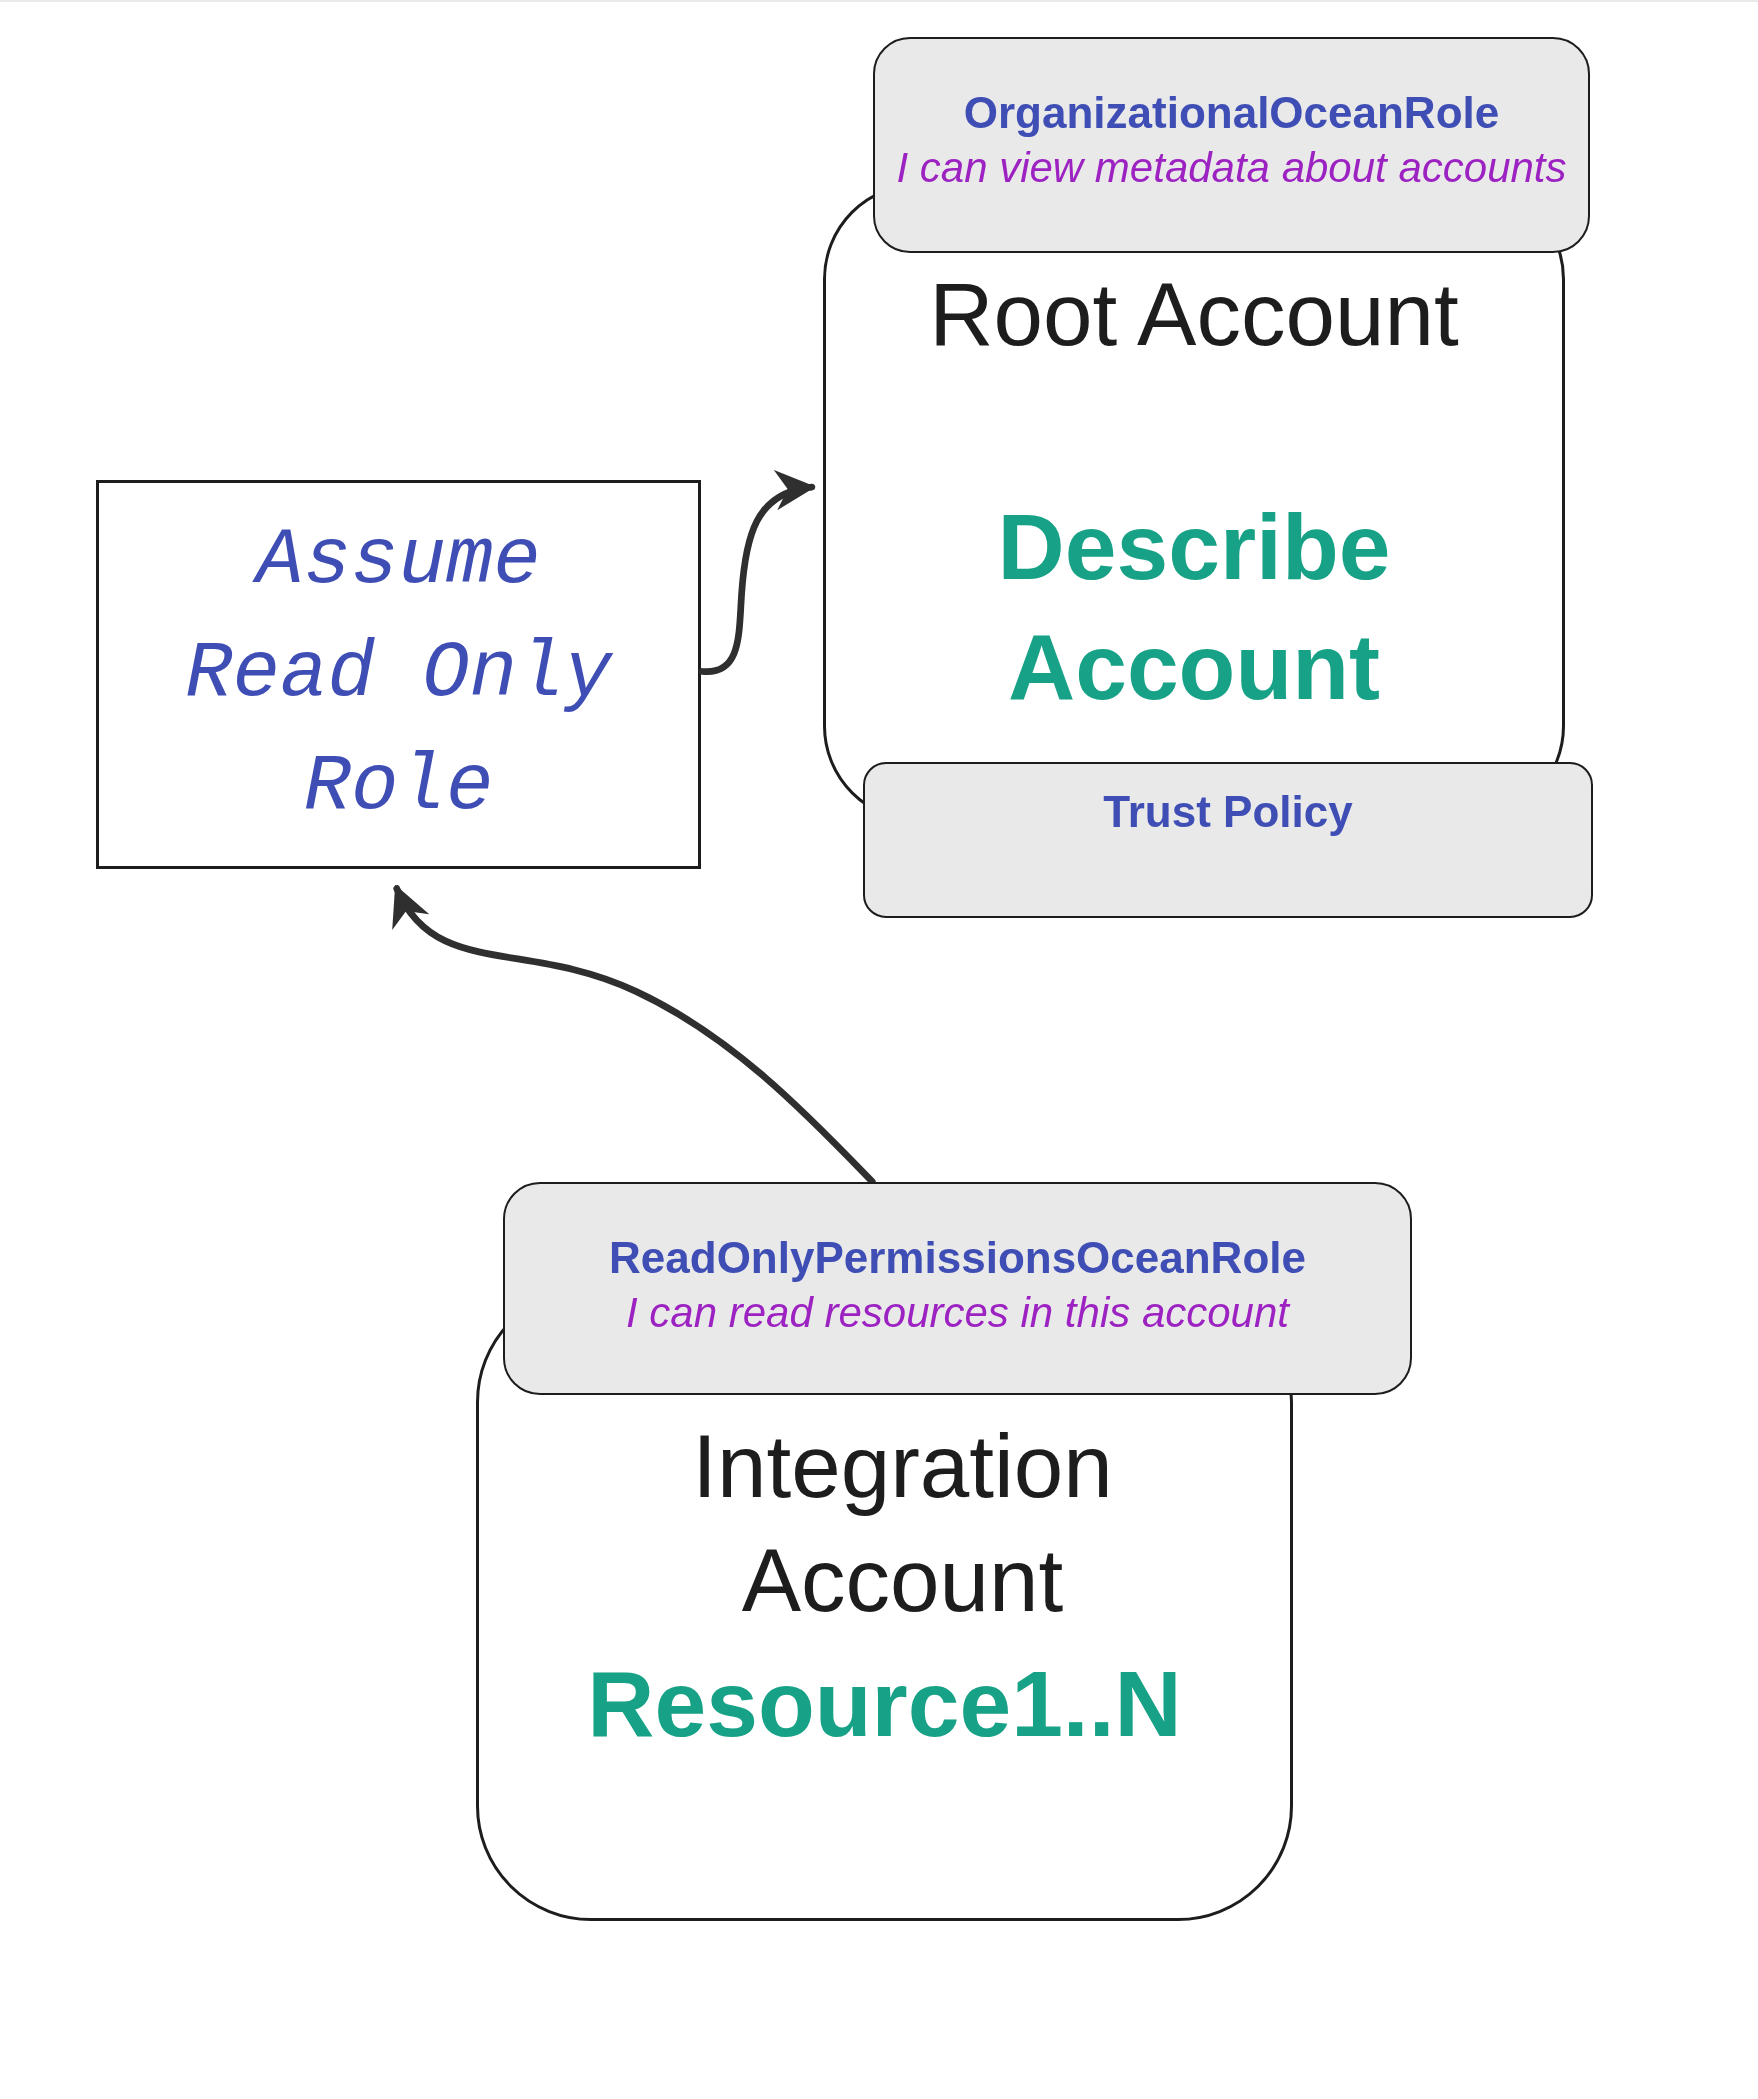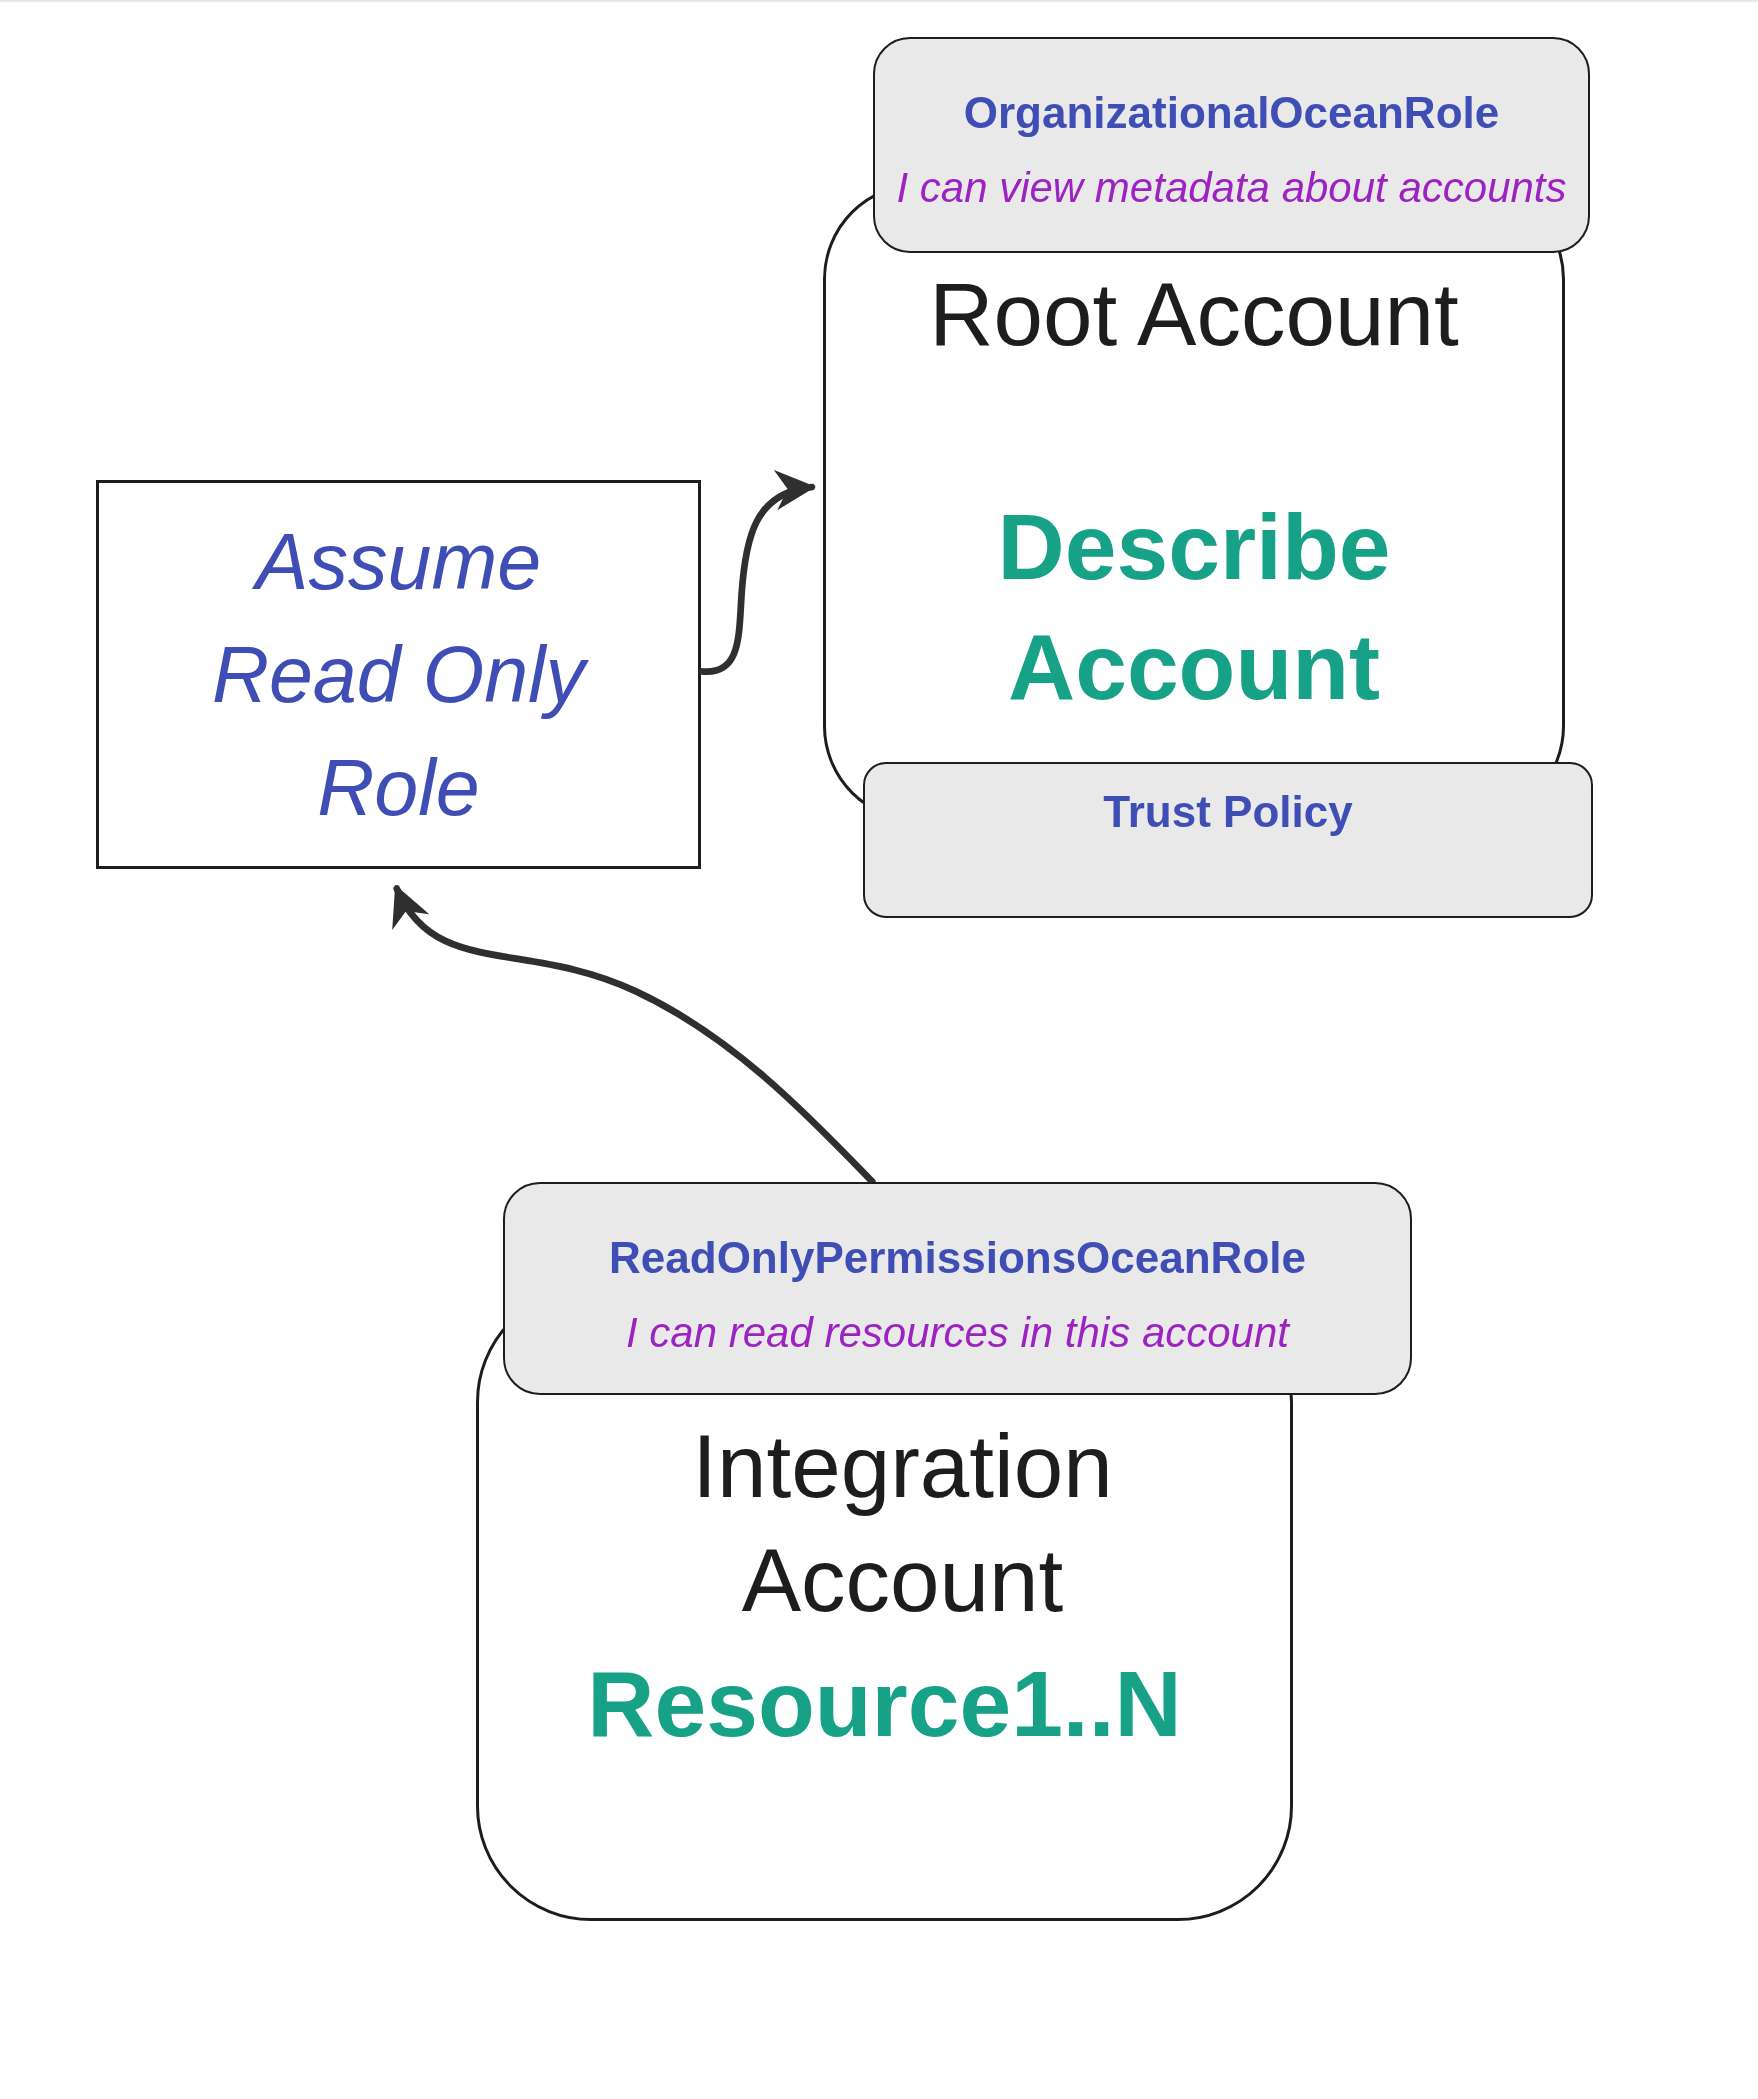--- a/index.html
+++ b/index.html
@@ -13,21 +13,21 @@
   .top-edge {
     position:absolute; left:0; top:0; width:100%; height:1.9px;
     background:#e9e9e9;
   }
 
   
   .assume-box {
     position:absolute; left:96px; top:480px; width:605px; height:389px;
     background:#ffffff; border:3.8px solid var(--box-border,#1d1d1d);
     display:flex; flex-direction:column; justify-content:center; align-items:center;
-    z-index:2; box-sizing:border-box;
+    z-index:2; box-sizing:border-box;font-family:Liberation Mono, monospace;
   }
   .assume-line {
     font-style:italic; font-size:79px; line-height:113px;
     color:var(--role-blue,#3f4eb5); white-space:nowrap;
   }
 
   
   .account-box {
     position:absolute; background:#ffffff;
     border:3.8px solid var(--box-border,#1d1d1d);
@@ -64,21 +64,21 @@
     border:2.9px solid var(--box-border,#1d1d1d);
     display:flex; flex-direction:column; align-items:center;
     text-align:center; z-index:10; box-sizing:border-box;
   }
   .badge-title {
     font-weight:700; font-size:44px; line-height:56px;
     color:var(--role-blue,#3f4eb5); white-space:nowrap;
   }
   .badge-sub {
     font-style:italic; font-size:42px; line-height:54px;
-    color:var(--policy-purple,#9c22c2); white-space:nowrap;margin-top:20px;
+    color:var(--policy-purple,#9c22c2); white-space:nowrap;
   }
   .badge-org   { left:873px; top:37px;   width:717px; height:216px; border-radius:37px; padding-top:46px; }
   .badge-trust { left:863px; top:762px;  width:730px; height:156px; border-radius:23px; padding-top:20px; }
   .badge-read  { left:503px; top:1182px; width:909px; height:213px; border-radius:37px; padding-top:46px; }
 
   
   .arrows {
     position:absolute; left:0; top:0; z-index:5; pointer-events:none;
   }
   .arrow-path {

